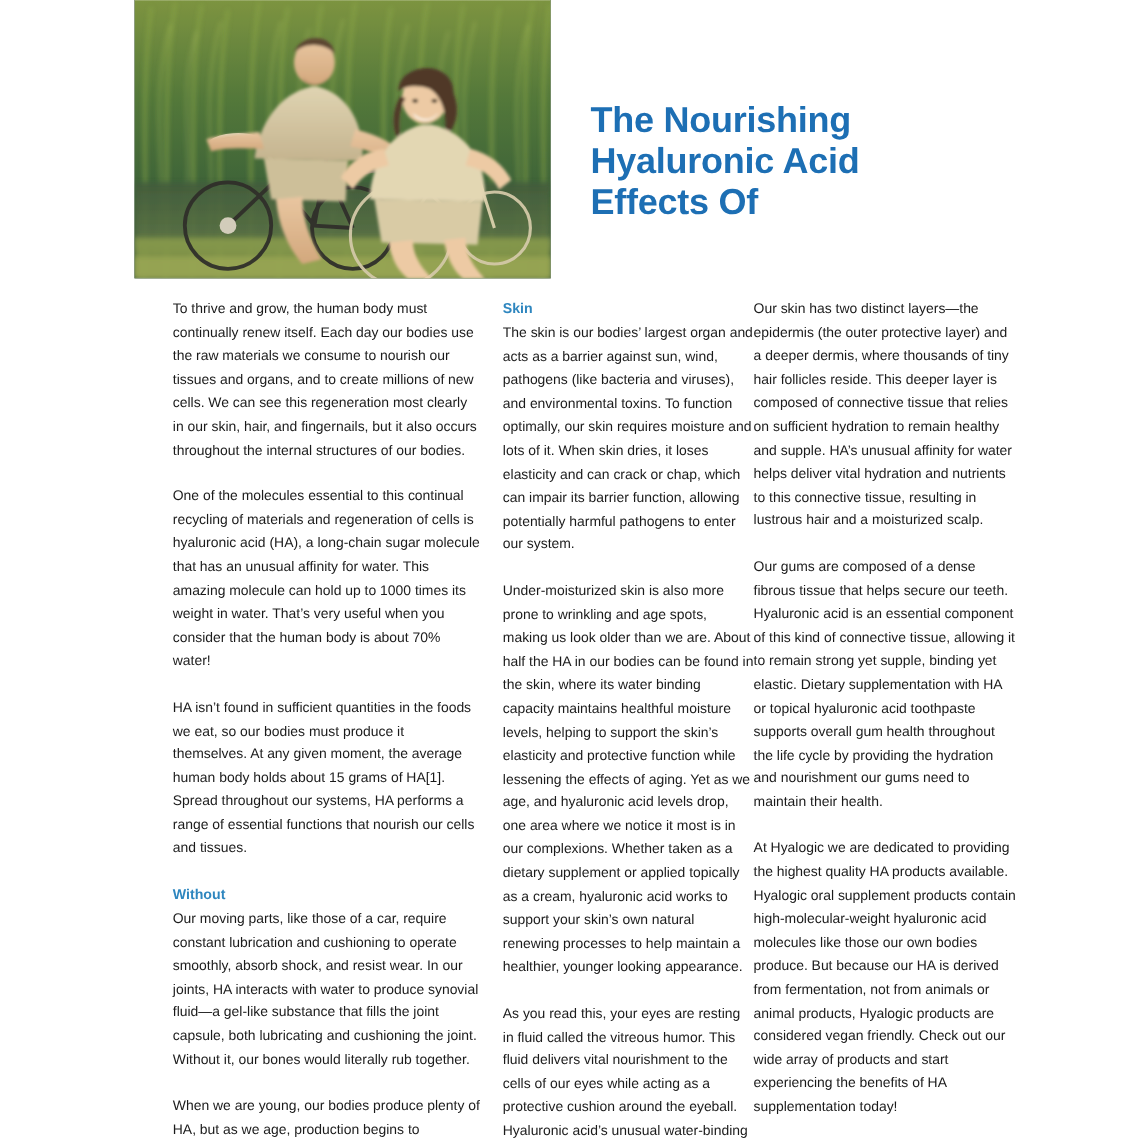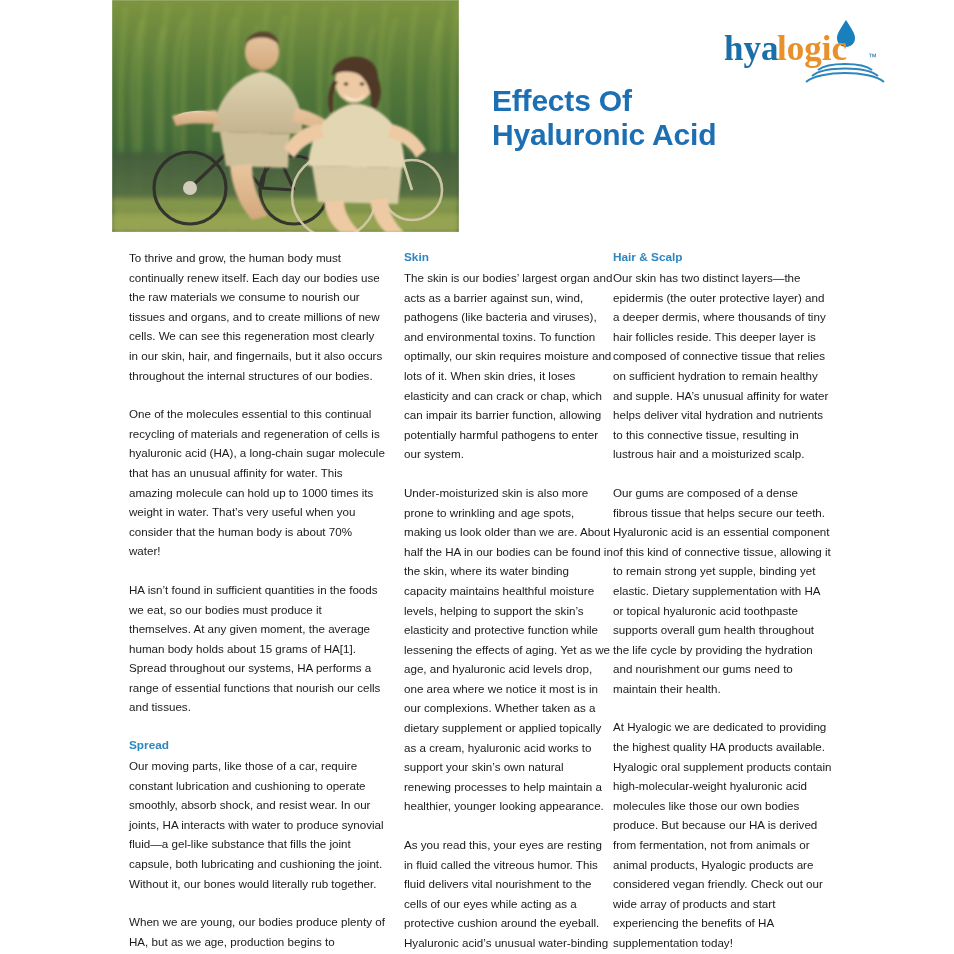--- a/index.html
+++ b/index.html
@@ -54,20 +54,21 @@
 
   
   .columns {
     position: absolute;
     left: 129px;
     top: 248px;
     width: 718px;
     height: 700px;
     display: flex;
     gap: 0;
+    justify-content: flex-end;
   }
   .col {
     font-size: 11.6px;
     line-height: 19.6px;
     color: #1a1a1a;
   }
   .col-1 { width: 256px; margin-right: 19px; }
   .col-2 { width: 209px; }
   .col-3 { width: 219px; }
 
@@ -197,64 +198,48 @@
         <path d="M200 166 L 290 168 L 286 204 L 206 202 Z" fill="#d6c9a6"></path>
         <path d="M212 202 C 214 216, 220 226, 228 232 L 248 232 C 238 222, 232 212, 232 200 Z" fill="#edc8a4"></path>
         <path d="M258 200 C 260 214, 266 226, 274 232 L 292 232 C 282 222, 276 212, 276 198 Z" fill="#edc8a4"></path>
       </g>
 
       <rect x="0" y="0" width="347" height="232" fill="#f2e2a8" opacity="0.12"></rect>
       <rect x="0" y="0" width="347" height="232" fill="none" stroke="#ffffff" stroke-width="1" opacity="0.35"></rect>
     </svg>
   </div>
 
-  <div class="logo">
-    <svg viewBox="0 0 180 72">
-
-      <path d="M126 6 C 131 14, 135 19, 135 24 C 135 29.5, 131 33, 126 33 C 121 33, 117 29.5, 117 24 C 117 19, 121 14, 126 6 Z" fill="#1a80bd"></path>
-
-      <text x="4" y="46" font-family="'Liberation Serif', serif" font-size="35" font-weight="bold" fill="#1a6fa8">hya</text>
-      <text x="57" y="46" font-family="'Liberation Serif', serif" font-size="35" font-weight="bold" fill="#e8902a">logic</text>
-      <text x="148" y="46" font-family="'Liberation Sans', sans-serif" font-size="9" fill="#1a6fa8">™</text>
-
-      <g fill="none" stroke="#2f86bd" stroke-width="2">
-        <path d="M98 56 C 108 48, 142 48, 152 56"></path>
-        <path d="M92 62 C 104 52, 146 52, 158 62"></path>
-        <path d="M86 68 C 100 56, 150 56, 164 68"></path>
-      </g>
-    </svg>
-  </div>
 
   <div class="headline">
+    <span class="hl-line">The Nourishing</span>
+    <span class="hl-line">Hyaluronic Acid</span>
     <span class="hl-line">Effects Of</span>
-    <span class="hl-line">Hyaluronic Acid</span>
   </div>
 
   <div class="columns">
 
     <div class="col col-1">
       <p>To thrive and grow, the human body must continually renew itself. Each day our bodies use the raw materials we consume to nourish our tissues and organs, and to create millions of new cells. We can see this regeneration most clearly in our skin, hair, and fingernails, but it also occurs throughout the internal structures of our bodies.</p>
       <p>One of the molecules essential to this continual recycling of materials and regeneration of cells is hyaluronic acid (HA), a long-chain sugar molecule that has an unusual affinity for water. This amazing molecule can hold up to 1000 times its weight in water. That’s very useful when you consider that the human body is about 70% water!</p>
       <p>HA isn’t found in sufficient quantities in the foods we eat, so our bodies must produce it themselves. At any given moment, the average human body holds about 15 grams of HA[1]. Spread throughout our systems, HA performs a range of essential functions that nourish our cells and tissues.</p>
 
-      <div class="sec-head">Spread</div>
+      <div class="sec-head">Without</div>
       <p>Our moving parts, like those of a car, require constant lubrication and cushioning to operate smoothly, absorb shock, and resist wear. In our joints, HA interacts with water to produce synovial fluid—a gel-like substance that fills the joint capsule, both lubricating and cushioning the joint. Without it, our bones would literally rub together.</p>
       <p>When we are young, our bodies produce plenty of HA, but as we age, production begins to decrease. A person over 50 might have only half the HA they did as a teen. Dietary supplementation with HA helps to maintain our bodies’ supply of HA to more youthful levels while supporting overall joint health and maximizing mobility.</p>
     </div>
 
     <div class="col col-2">
       <div class="sec-head">Skin</div>
       <p>The skin is our bodies’ largest organ and acts as a barrier against sun, wind, pathogens (like bacteria and viruses), and environmental toxins. To function optimally, our skin requires moisture and lots of it. When skin dries, it loses elasticity and can crack or chap, which can impair its barrier function, allowing potentially harmful pathogens to enter our system.</p>
       <p>Under-moisturized skin is also more prone to wrinkling and age spots, making us look older than we are. About half the HA in our bodies can be found in the skin, where its water binding capacity maintains healthful moisture levels, helping to support the skin’s elasticity and protective function while lessening the effects of aging. Yet as we age, and hyaluronic acid levels drop, one area where we notice it most is in our complexions. Whether taken as a dietary supplement or applied topically as a cream, hyaluronic acid works to support your skin’s own natural renewing processes to help maintain a healthier, younger looking appearance.</p>
 
       <p>As you read this, your eyes are resting in fluid called the vitreous humor. This fluid delivers vital nourishment to the cells of our eyes while acting as a protective cushion around the eyeball. Hyaluronic acid’s unusual water-binding ability makes it beneficial to maintaining the quality (and quantity) of our vitreous fluid. Dietary supplementation with HA supports healthy eye function.</p>
     </div>
 
     <div class="col col-3">
-      <div class="sec-head">Hair &amp; Scalp</div>
       <p>Our skin has two distinct layers—the epidermis (the outer protective layer) and a deeper dermis, where thousands of tiny hair follicles reside. This deeper layer is composed of connective tissue that relies on sufficient hydration to remain healthy and supple. HA’s unusual affinity for water helps deliver vital hydration and nutrients to this connective tissue, resulting in lustrous hair and a moisturized scalp.</p>
       <p>Our gums are composed of a dense fibrous tissue that helps secure our teeth. Hyaluronic acid is an essential component of this kind of connective tissue, allowing it to remain strong yet supple, binding yet elastic. Dietary supplementation with HA or topical hyaluronic acid toothpaste supports overall gum health throughout the life cycle by providing the hydration and nourishment our gums need to maintain their health.</p>
       <p>At Hyalogic we are dedicated to providing the highest quality HA products available. Hyalogic oral supplement products contain high-molecular-weight hyaluronic acid molecules like those our own bodies produce. But because our HA is derived from fermentation, not from animals or animal products, Hyalogic products are considered vegan friendly. Check out our wide array of products and start experiencing the benefits of HA supplementation today!</p>
 
     </div>
 
   </div>
 </div>
 
 </body></html>

